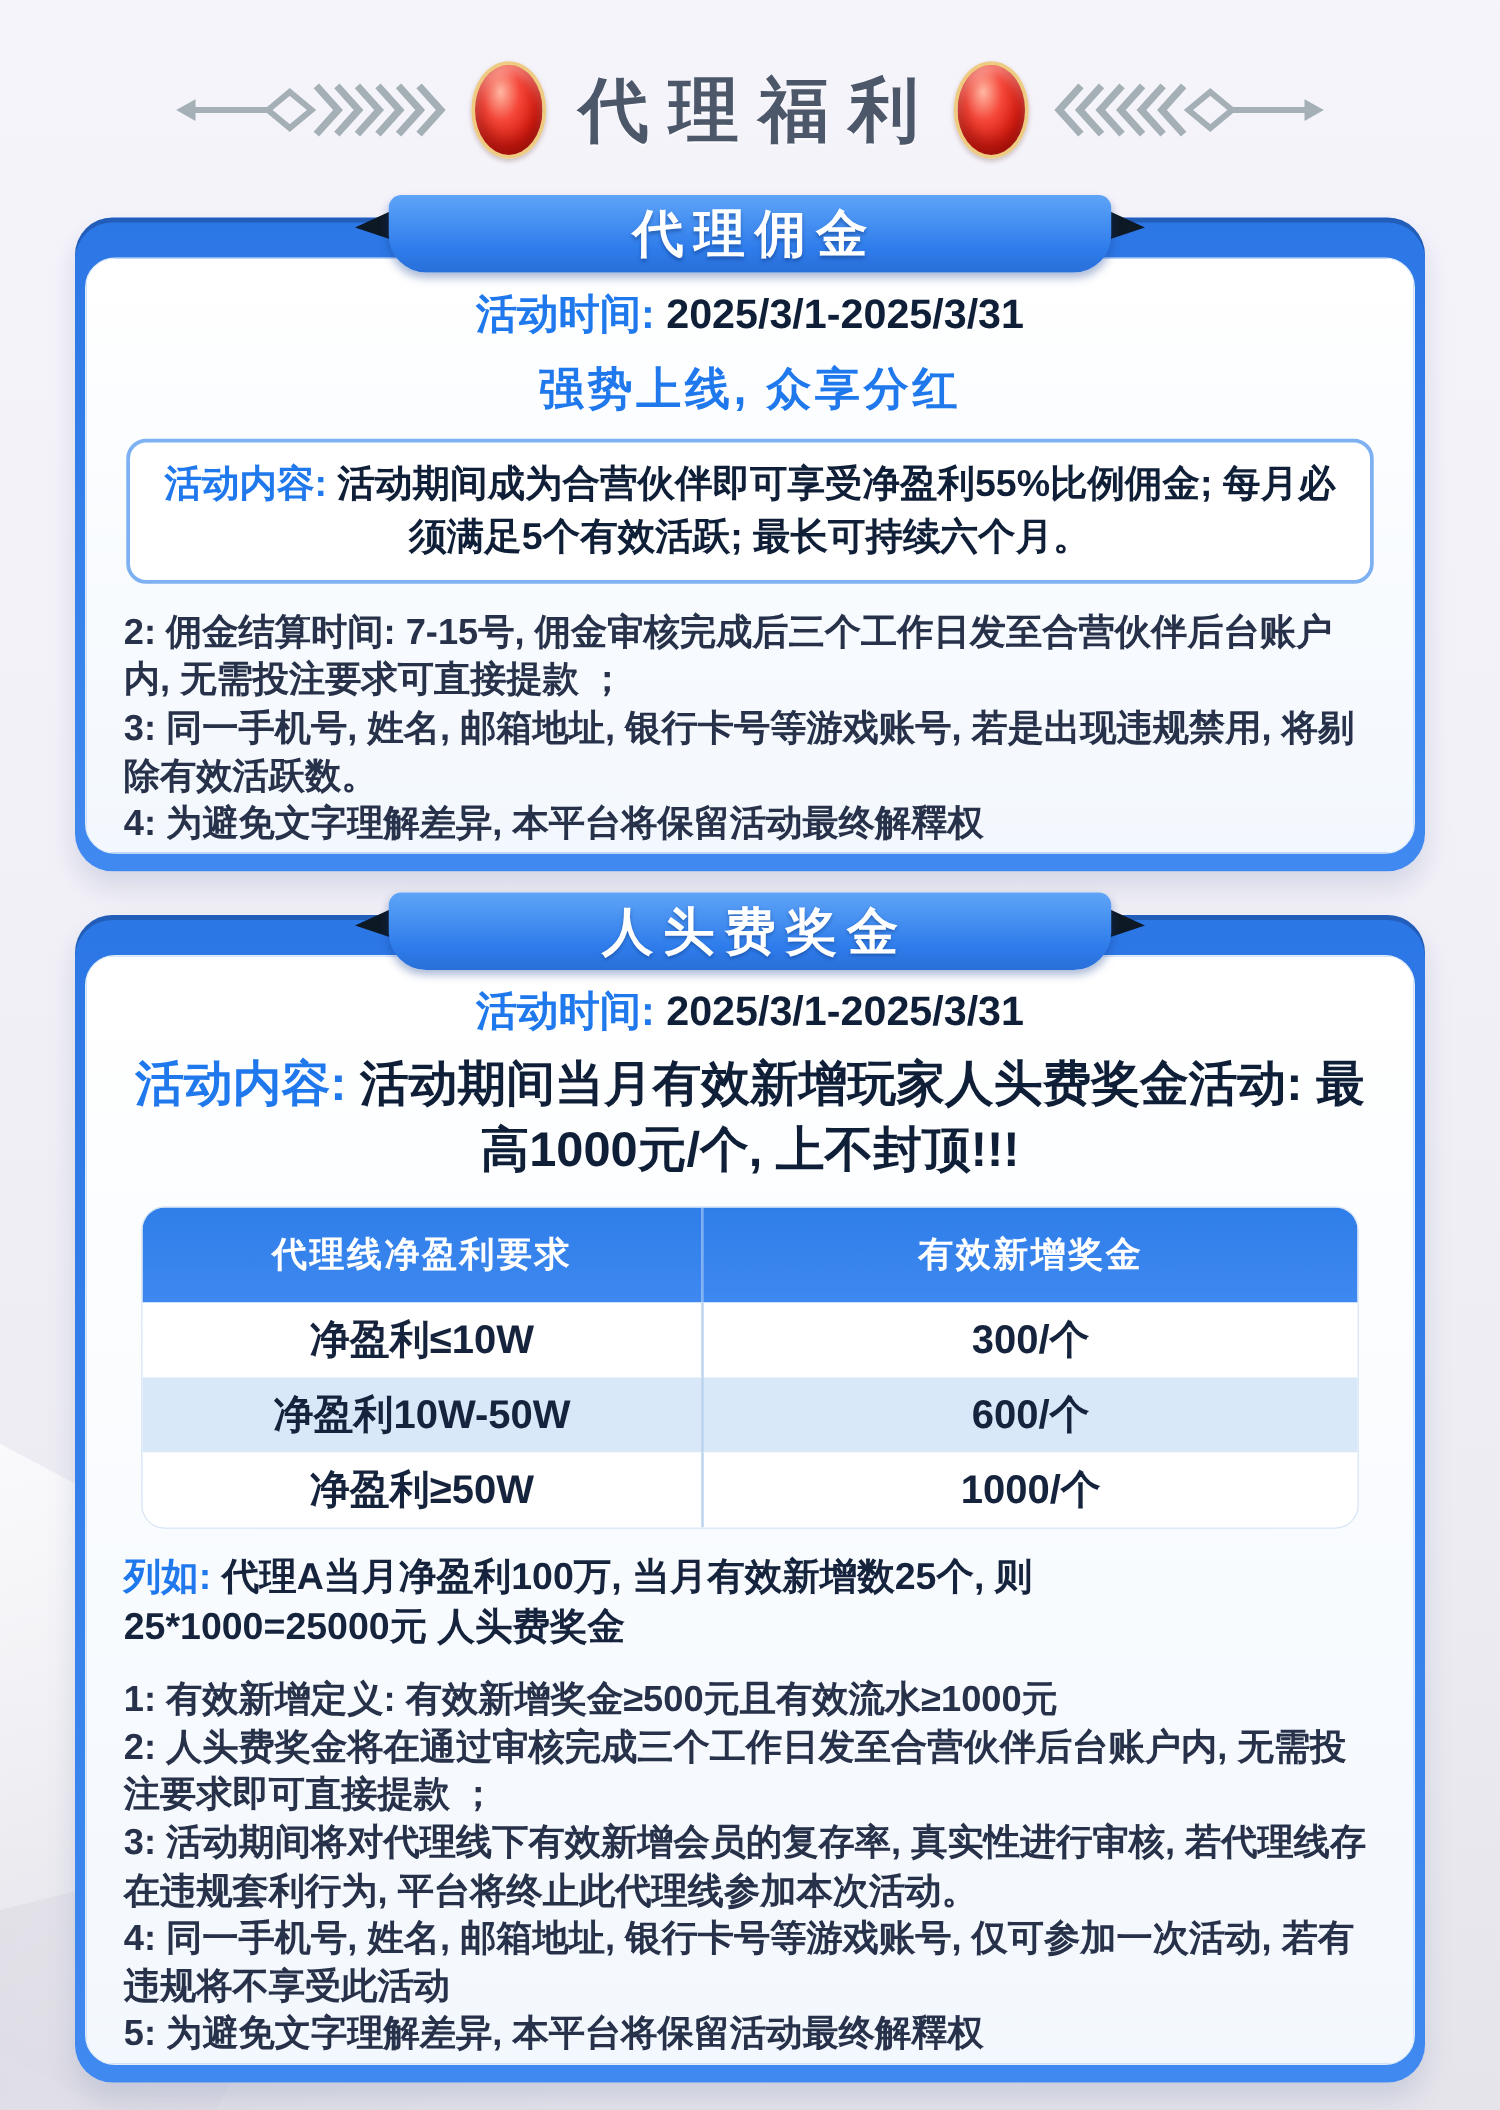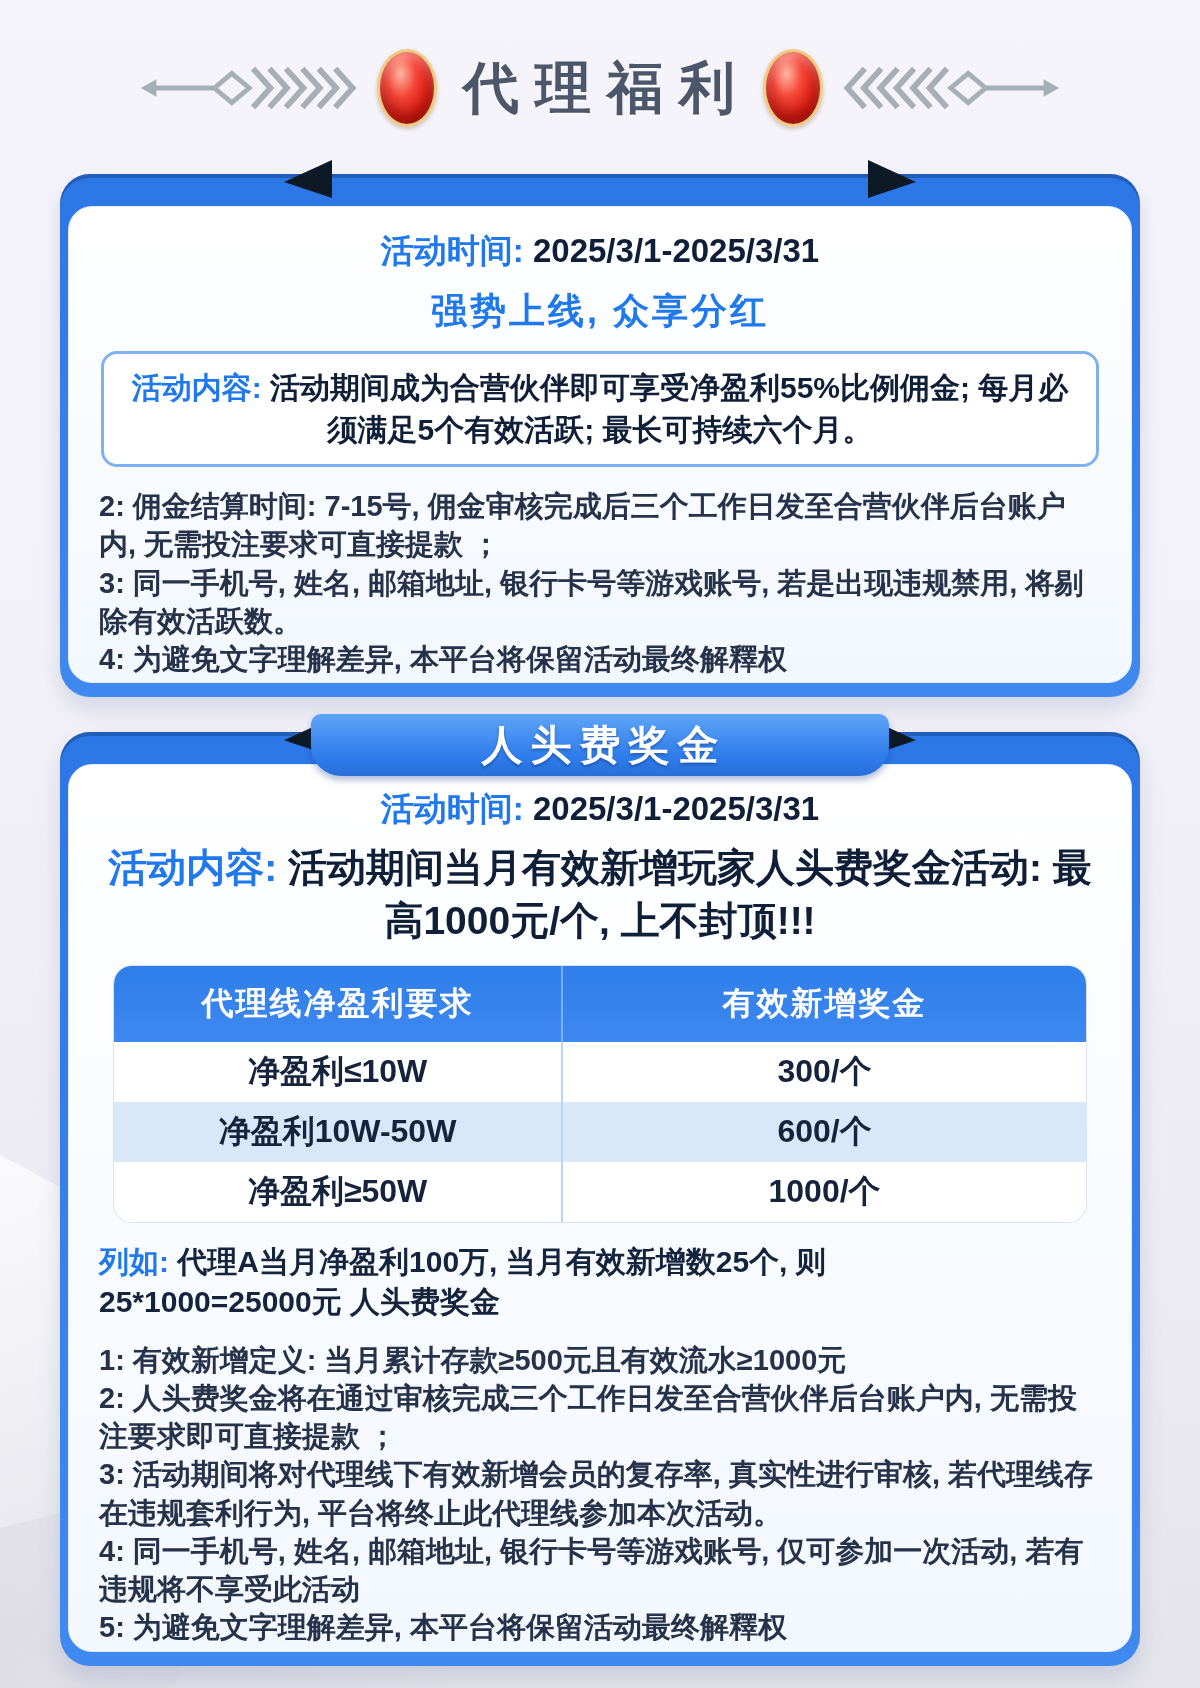--- a/index.html
+++ b/index.html
@@ -60,21 +60,21 @@
   .rules { margin-top:20px; font-size:29px; font-weight:700; color:#27324a; line-height:1.32; }
   .rules p { margin:0; }
 
   .content-line { margin:10px 2px 0; text-align:center; font-size:39px; font-weight:800;
     color:#101f38; line-height:1.35; }
 
   .table-wrap { width:972px; margin:18px auto 0; border-radius:18px; overflow:hidden;
     box-shadow:0 0 0 1px #d5e3f5; }
   .bonus-table { width:100%; border-collapse:separate; border-spacing:0; }
   .bonus-table th { height:74px; background:linear-gradient(180deg,#2f7ee9,#3e88f0);
-    color:#fff; font-size:32px; font-weight:800; letter-spacing:2px; }
+    color:#fff; font-size:28px; font-weight:800; letter-spacing:2px; }
   .bonus-table th + th { border-left:2px solid rgba(255,255,255,.35); }
   .bonus-table td { height:58px; text-align:center; background:#fff;
     font-size:32px; font-weight:800; color:#15233c; }
   .bonus-table td + td { border-left:2px solid #bcd4ee; }
   .bonus-table tr.alt td { background:#d8e8f9; }
   .bonus-table col.c1 { width:46%; }
 
   .example { margin:20px 0 0; font-size:30px; font-weight:700; color:#15233c; line-height:1.35; }
   .example p { margin:0; }
   .card.second .rules { margin-top:18px; }
@@ -111,20 +111,23 @@
       <polyline points="152,12 170,32 152,52" fill="none" stroke="#a4b0b6" stroke-width="6"></polyline>
       <polyline points="169,12 187,32 169,52" fill="none" stroke="#a4b0b6" stroke-width="6"></polyline>
       <polyline points="186,12 204,32 186,52" fill="none" stroke="#a4b0b6" stroke-width="6"></polyline>
       <polyline points="203,12 221,32 203,52" fill="none" stroke="#a4b0b6" stroke-width="6"></polyline>
     </svg>
   </header>
 
   <section class="card">
     <div class="fold fold-l"></div>
     <div class="fold fold-r"></div>
+    <div class="ribbon">
+      <span>代理佣金</span>
+    </div>
     <div class="card-body">
       <p class="time-row">
         <span class="lbl">活动时间:</span>
         <span>2025/3/1-2025/3/31</span>
       </p>
       <h2 class="slogan">强势上线, 众享分红</h2>
       <div class="content-box">
         <span class="lbl">活动内容:</span>
         <span>活动期间成为合营伙伴即可享受净盈利55%比例佣金; 每月必须满足5个有效活跃; 最长可持续六个月。</span>
       </div>
@@ -183,21 +186,21 @@
 
       <div class="example">
         <p>
           <span class="lbl">列如:</span>
           <span>代理A当月净盈利100万, 当月有效新增数25个, 则</span>
         </p>
         <p>25*1000=25000元 人头费奖金</p>
       </div>
 
       <div class="rules">
-        <p>1: 有效新增定义: 当月累计存款≥500元且有效流水≥1000元</p>
+        <p>1: 有效新增定义: 有效新增奖金≥500元且有效流水≥1000元</p>
         <p>2: 人头费奖金将在通过审核完成三个工作日发至合营伙伴后台账户内, 无需投注要求即可直接提款 ；</p>
         <p>3: 活动期间将对代理线下有效新增会员的复存率, 真实性进行审核, 若代理线存在违规套利行为, 平台将终止此代理线参加本次活动。</p>
         <p>4: 同一手机号, 姓名, 邮箱地址, 银行卡号等游戏账号, 仅可参加一次活动, 若有违规将不享受此活动</p>
         <p>5: 为避免文字理解差异, 本平台将保留活动最终解釋权</p>
       </div>
     </div>
   </section>
 </div>
 
 </body></html>

